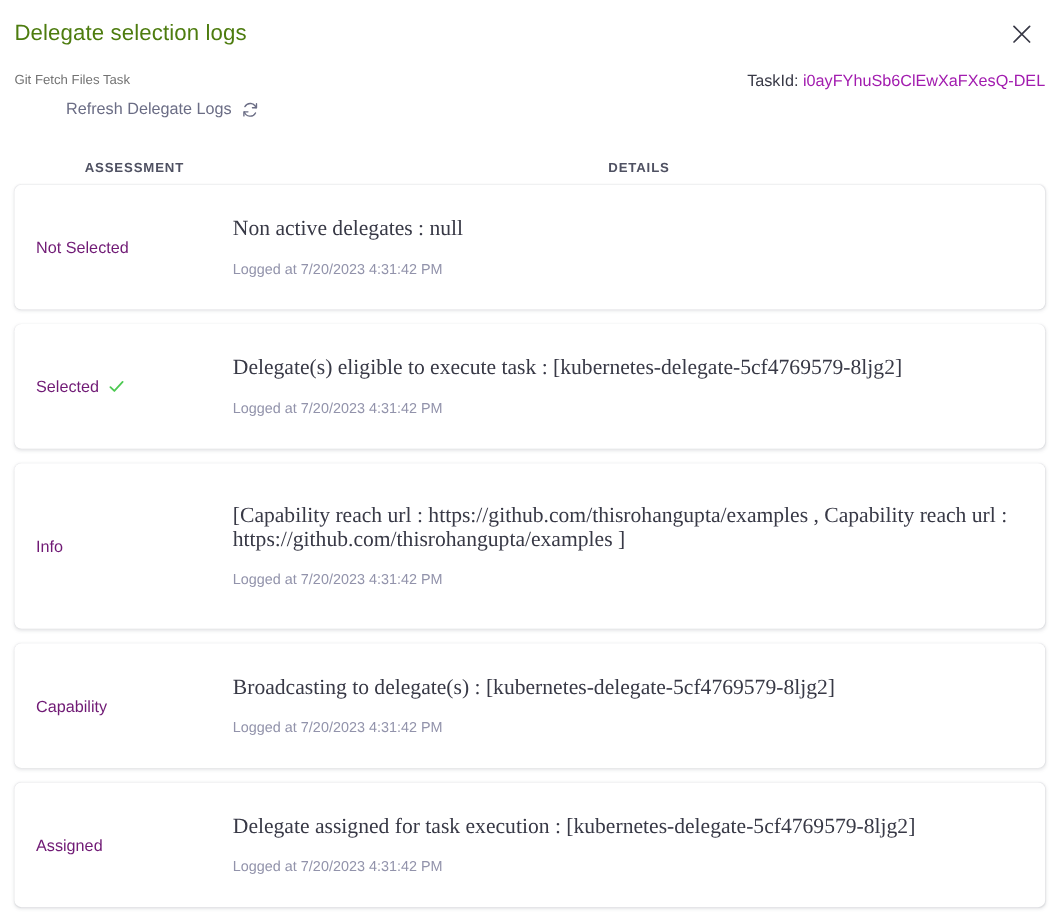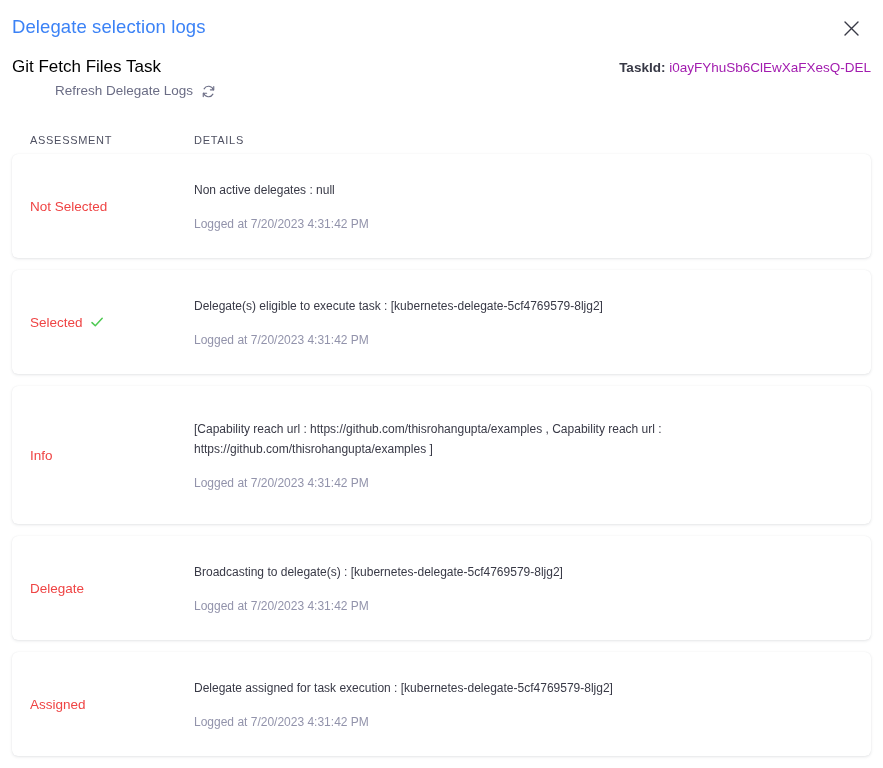--- a/index.html
+++ b/index.html
@@ -22,21 +22,21 @@
     flex-direction: column;
   }
   .dialog-header {
     padding: 14px 20px 0 12px;
     display: flex;
     align-items: flex-start;
     justify-content: space-between;
   }
   .dialog-title {
     font-size: 18.5px;
-    color: #3b82f6;
+    color: #4d7c0f;
     font-weight: 400;
     line-height: 26px;
     letter-spacing: 0.1px;
   }
   .close-btn {
     width: 24px;
     height: 24px;
     display: flex;
     align-items: center;
     justify-content: center;
@@ -50,22 +50,22 @@
   .close-btn svg { display: block; }
 
   .meta-row {
     display: flex;
     justify-content: space-between;
     align-items: flex-start;
     padding: 18px 12px 0 12px;
   }
   .meta-left { display: flex; flex-direction: column; gap: 6px; }
   .task-name {
-    font-size: 17px;
-    color: #000000;
+    font-size: 11px;
+    color: #737373;
     line-height: 18px;
   }
   .refresh-row {
     display: flex;
     align-items: center;
     gap: 8px;
     cursor: pointer;
   }
   .refresh-label {
     font-size: 13.5px;
@@ -77,77 +77,79 @@
     display: inline-flex;
     color: #6b6d85;
   }
   .meta-right {
     font-size: 13.5px;
     color: #6b6d85;
     line-height: 18px;
     padding-top: 1px;
   }
   .meta-right .task-id-key {
-    font-weight: bold;
+    font-weight: normal;
     color: #383946;
   }
   .meta-right .task-id-val { color: #a21caf; }
 
   .table-wrap {
     margin-top: 26px;
     flex: 1;
     overflow: hidden;
   }
   .table-head {
     display: flex;
     padding: 0 12px;
     height: 28px;
     align-items: center;
   }
   .th {
     font-size: 11px;
     letter-spacing: 0.7px;
-    font-weight: normal;
+    font-weight: bold;
     color: #4f5162;
     text-transform: uppercase;
+    text-align: center;
   }
   .col-assessment { width: 182px; flex: 0 0 182px; padding-left: 18px; }
   .col-details { flex: 1; }
 
   .rows { padding: 0 12px; }
   .row {
     background: #ffffff;
     border-radius: 6px;
     box-shadow: 0 0 1px rgba(40,41,61,0.08), 0 1px 3px rgba(96,97,112,0.16);
     display: flex;
     align-items: center;
     margin-bottom: 12px;
     min-height: 104px;
     padding: 16px 0;
   }
   .cell-assessment {
     width: 182px;
     flex: 0 0 182px;
     padding-left: 18px;
     font-size: 13.5px;
-    color: #ef4444;
+    color: #701a75;
     display: flex;
     align-items: center;
     gap: 7px;
   }
   .check-icon { display: inline-flex; color: #4dc952; }
   .cell-details {
     flex: 1;
     padding-right: 18px;
   }
   .detail-message {
-    font-size: 12px;
+    font-size: 18px;
     color: #383946;
     line-height: 20px;
     word-break: break-word;
+    font-family: Liberation Serif, serif;
   }
   .detail-logged {
     margin-top: 16px;
     font-size: 12px;
     color: #9293ab;
     line-height: 17px;
   }
   .row-tall { min-height: 138px; }
 </style>
 </head>
@@ -223,21 +225,21 @@
           <span>Info</span>
         </div>
         <div class="cell-details">
           <div class="detail-message">[Capability reach url : https://github.com/thisrohangupta/examples , Capability reach url : https://github.com/thisrohangupta/examples ]</div>
           <div class="detail-logged">Logged at 7/20/2023 4:31:42 PM</div>
         </div>
       </div>
 
       <div class="row">
         <div class="cell-assessment">
-          <span>Delegate</span>
+          <span>Capability</span>
         </div>
         <div class="cell-details">
           <div class="detail-message">Broadcasting to delegate(s) : [kubernetes-delegate-5cf4769579-8ljg2]</div>
           <div class="detail-logged">Logged at 7/20/2023 4:31:42 PM</div>
         </div>
       </div>
 
       <div class="row">
         <div class="cell-assessment">
           <span>Assigned</span>

